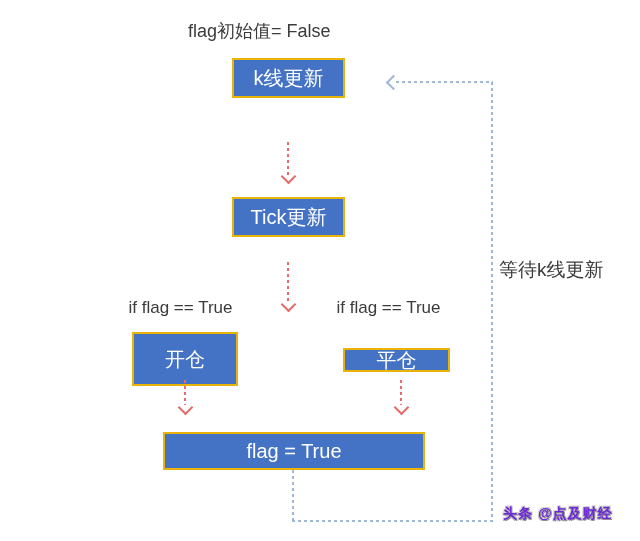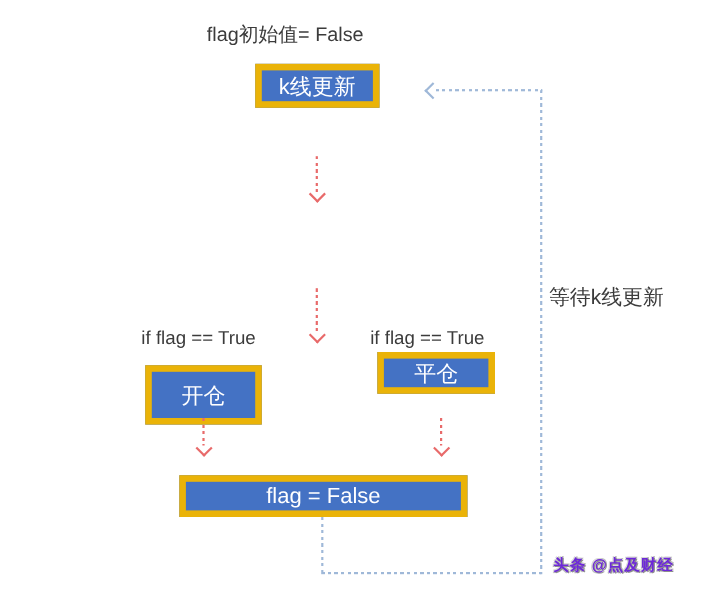--- a/index.html
+++ b/index.html
@@ -11,21 +11,21 @@
     overflow: hidden;
     font-family: "Liberation Sans", "DejaVu Sans", sans-serif;
     color: #3b3b3b;
   }
 
   
   .node {
     position: absolute;
     box-sizing: border-box;
     background: #4472c4;
-    border: 6px solid #eab308;
+    border: 2px solid #eab308;
     color: #ffffff;
     font-size: 20px;
     display: flex;
     align-items: center;
     justify-content: center;
     white-space: nowrap;
   }
 
   
   .caption {
@@ -108,43 +108,46 @@
   <div class="title-text" style="left:188px; top:19px; width:200px;">flag初始值= False</div>
 
   <div class="node" style="left:232px; top:58px; width:113px; height:40px;">
     <span>k线更新</span>
   </div>
 
 
   <div class="vdash-red" style="left:287px; top:142px; height:33px;"></div>
   <div class="chev-down-red" style="left:283px; top:171px;"></div>
 
+  <div class="node" style="left:232px; top:197px; width:113px; height:40px;">
+    <span>Tick更新</span>
+  </div>
 
   <div class="vdash-red" style="left:287px; top:262px; height:40px;"></div>
   <div class="chev-down-red" style="left:283px; top:299px;"></div>
 
   <div class="caption" style="left:108px; top:298px; width:145px;">if flag == True</div>
   <div class="caption" style="left:316px; top:298px; width:145px;">if flag == True</div>
 
   <div class="node" style="left:132px; top:332px; width:106px; height:54px;">
     <span>开仓</span>
   </div>
 
-  <div class="node" style="left:343px; top:320px; width:107px; height:38px;">
+  <div class="node" style="left:343px; top:348px; width:107px; height:24px;">
     <span>平仓</span>
   </div>
 
   <div class="vdash-red" style="left:184px; top:380px; height:25px;"></div>
   <div class="chev-down-red" style="left:180px; top:402px;"></div>
 
   <div class="vdash-red" style="left:400px; top:380px; height:25px;"></div>
   <div class="chev-down-red" style="left:396px; top:402px;"></div>
 
   <div class="node" style="left:163px; top:432px; width:262px; height:38px;">
-    <span>flag = False</span>
+    <span>flag = True</span>
   </div>
 
   <div class="vdash-blue" style="left:292px; top:470px; height:50px;"></div>
   <div class="hdash-blue" style="left:292px; top:520px; width:200px;"></div>
   <div class="vdash-blue" style="left:491px; top:82px; height:440px;"></div>
   <div class="hdash-blue" style="left:396px; top:81px; width:97px;"></div>
   <div class="chev-left-blue" style="left:388px; top:77px;"></div>
 
   <div class="loop-label" style="left:499px; top:257px;">等待k线更新</div>
 

